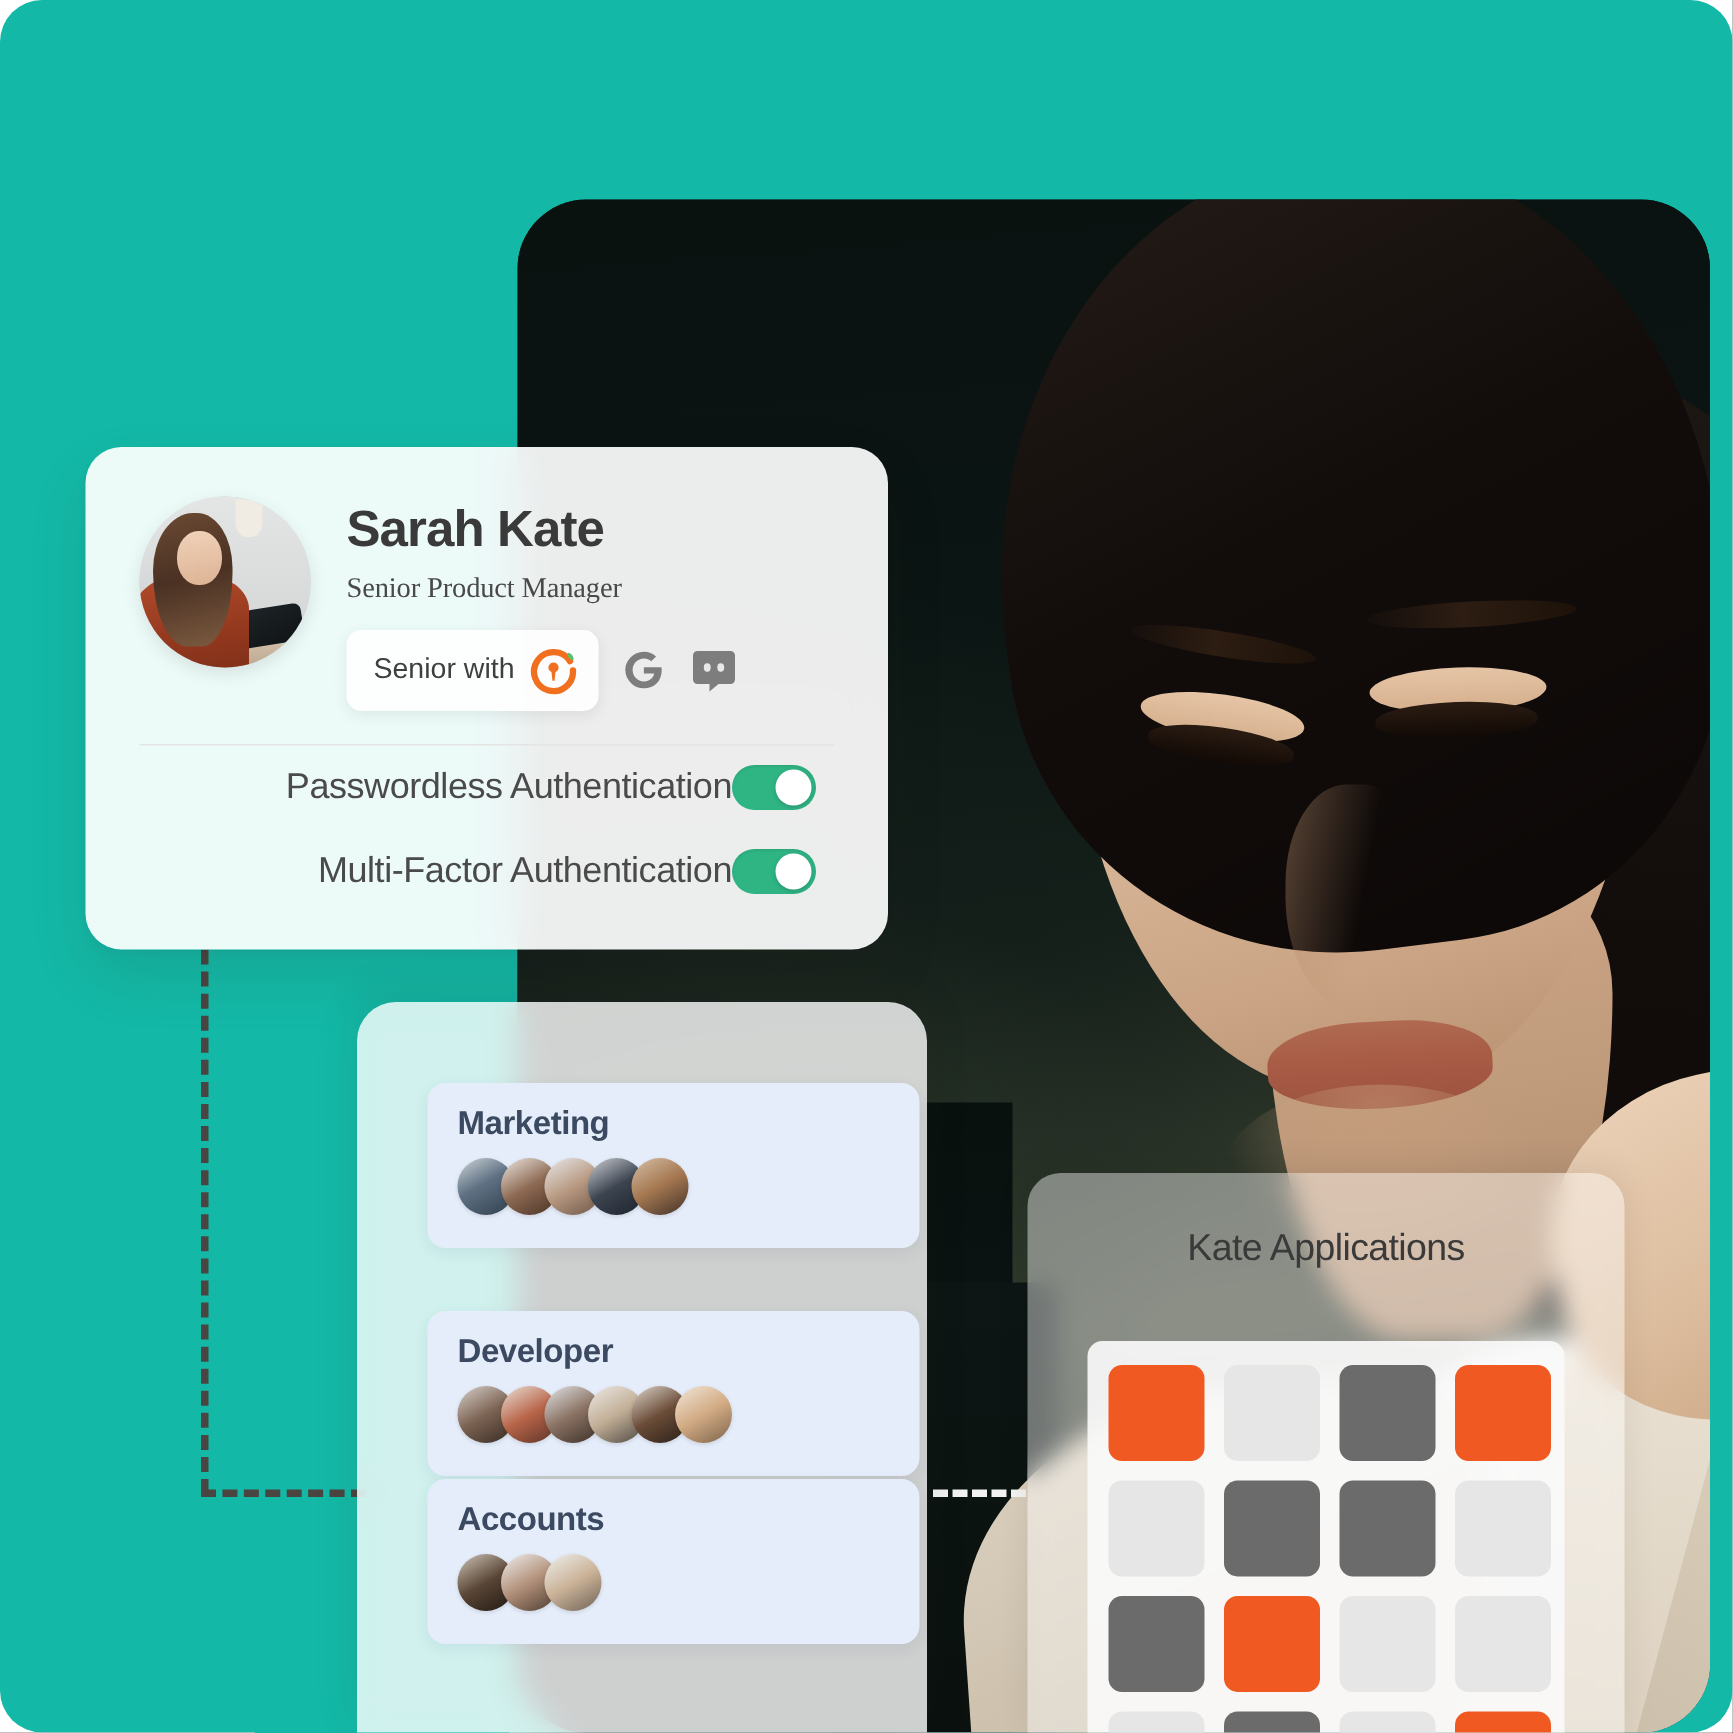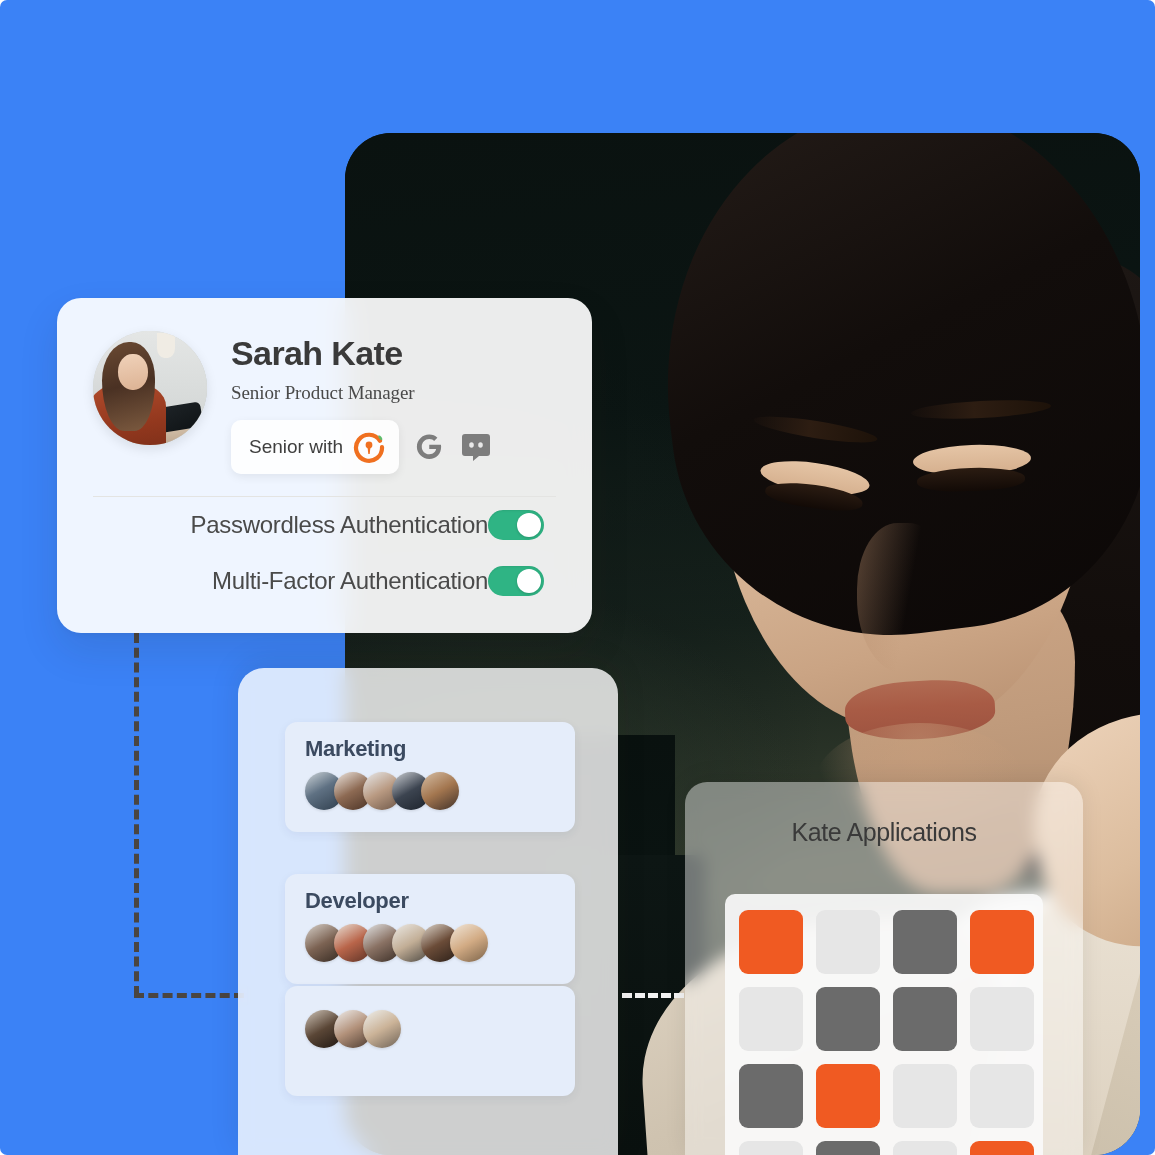--- a/index.html
+++ b/index.html
@@ -6,22 +6,22 @@
   html, body {
     width: 1155px; height: 1155px;
     font-family: "Liberation Sans", sans-serif;
     background: #ffffff;
     overflow: hidden;
   }
 
   .stage {
     position: relative;
     width: 1155px; height: 1155px;
-    background: #3b82f6;
-    border-radius: 7px;
+    background: #14b8a6;
+    border-radius: 28px;
     overflow: hidden;
   }
 
   
   .photo-panel {
     position: absolute;
     left: 345px; top: 133px;
     width: 795px; height: 1022px;
     border-radius: 46px;
     overflow: hidden;
@@ -260,21 +260,21 @@
     left: 238px; top: 668px;
     width: 380px; height: 487px;
     border-radius: 26px 26px 0 0;
     background: rgba(255,255,255,0.80);
     backdrop-filter: blur(10px);
     -webkit-backdrop-filter: blur(10px);
     box-shadow: 0 -6px 30px rgba(40,30,20,0.10);
     overflow: hidden;
   }
   .team-card {
-    position: absolute; left: 47px; width: 290px; height: 110px;
+    position: absolute; left: 47px; width: 328px; height: 110px;
     background: #E5EDFA;
     border-radius: 12px;
     box-shadow: 0 3px 10px rgba(40,50,80,0.07);
     padding: 14px 0 0 20px;
     cursor: pointer;
   }
   .team-card.c1 { top: 54px; }
   .team-card.c2 { top: 186px; margin-top: 20px; }
   .team-card.c3 { top: 318px; }
   .team-title {
@@ -448,20 +448,21 @@
       <div class="avatars">
         <span class="a" style="background:linear-gradient(150deg,#d8d2cb 0%,#7c6353 50%,#352a22 100%)"></span>
         <span class="a" style="background:linear-gradient(150deg,#eae2d8 0%,#b9654a 50%,#5b3226 100%)"></span>
         <span class="a" style="background:linear-gradient(150deg,#e4e6e7 0%,#8a7264 50%,#3a2e26 100%)"></span>
         <span class="a" style="background:linear-gradient(150deg,#eceae6 0%,#c2ae96 50%,#4b4741 100%)"></span>
         <span class="a" style="background:linear-gradient(150deg,#ded7cd 0%,#6b4c38 50%,#2a1f18 100%)"></span>
         <span class="a" style="background:linear-gradient(150deg,#f1e7da 0%,#d2ab84 50%,#7b6349 100%)"></span>
       </div>
     </div>
     <div class="team-card c3">
+      <div class="team-title">Accounts</div>
       <div class="avatars">
         <span class="a" style="background:linear-gradient(150deg,#cfc5b9 0%,#5a4636 50%,#1f1712 100%)"></span>
         <span class="a" style="background:linear-gradient(150deg,#f0efee 0%,#b2917a 50%,#4c3b30 100%)"></span>
         <span class="a" style="background:linear-gradient(150deg,#eef0ee 0%,#cbb398 50%,#6e6256 100%)"></span>
       </div>
     </div>
   </div>
 
   <div class="apps-panel">
     <div class="apps-title">Kate Applications</div>

